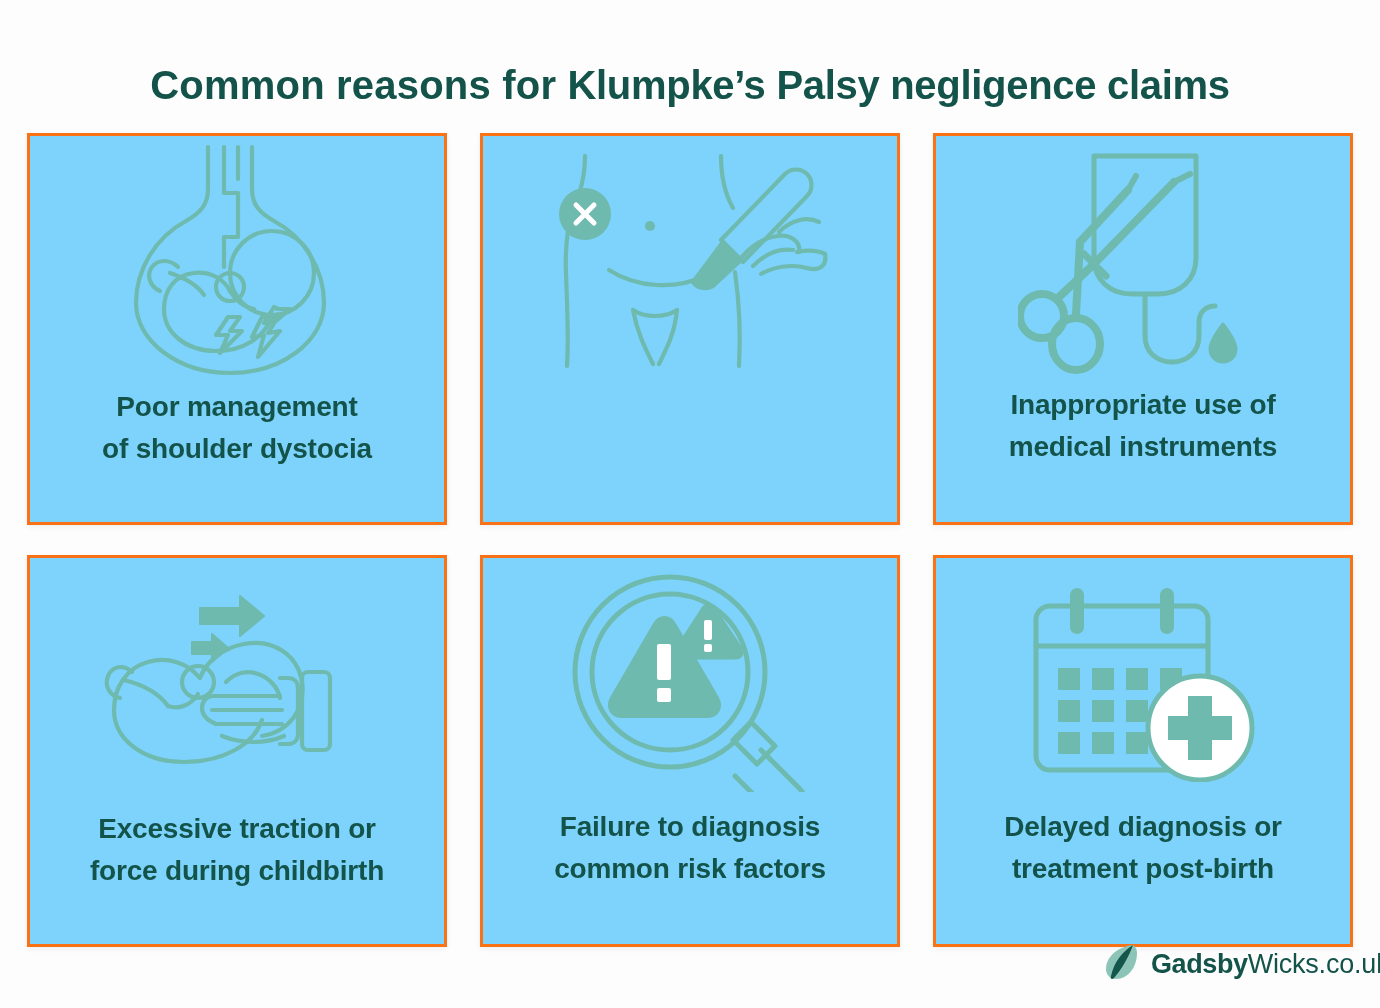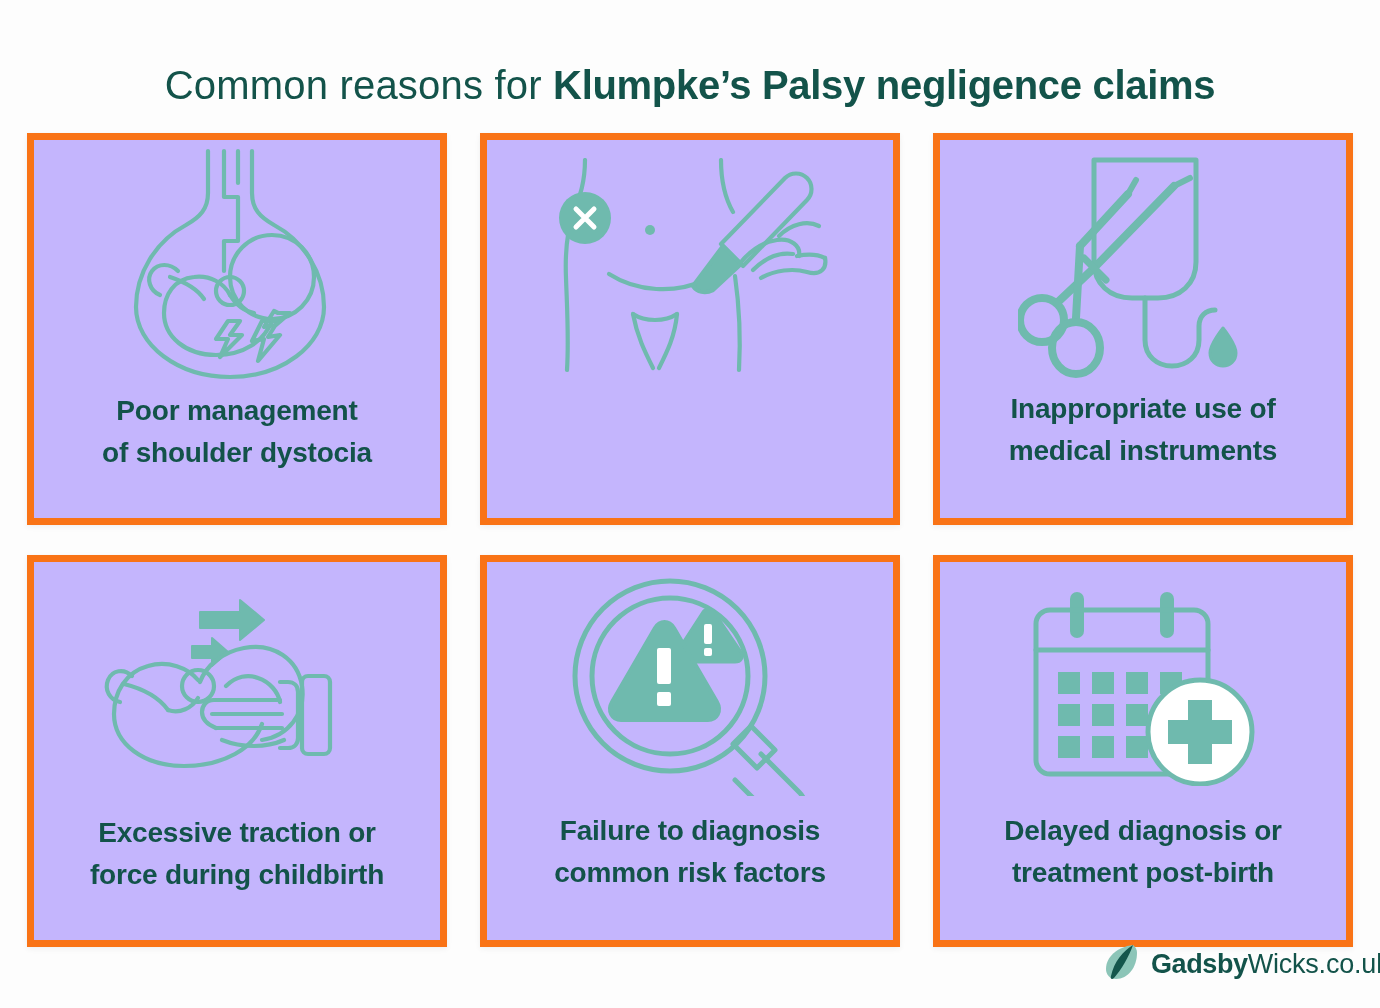--- a/index.html
+++ b/index.html
@@ -19,42 +19,42 @@
     top: 32px;
     left: 0;
     width: 1380px;
     text-align: center;
     font-size: 40px;
     line-height: 52px;
     color: #13534a;
     white-space: nowrap;
   }
   #page-title .light {
-    font-weight: 400;
+    font-weight: 700;
     letter-spacing: 0.2px;
   }
   #page-title .bold {
     font-weight: 700;
     letter-spacing: -0.3px;
   }
 
   #card-grid {
     position: absolute;
     top: 133px;
     left: 27px;
     width: 1326px;
     display: grid;
     grid-template-columns: 420px 420px 420px;
     grid-template-rows: 392px 392px;
     column-gap: 33px;
     row-gap: 30px;
   }
   .card {
-    background: #c4b5fd;
-    border: 7px solid #f97316;
+    background: #7dd3fc;
+    border: 3px solid #f97316;
     box-shadow: 0 2px 6px rgba(0,0,0,0.055), 0 0 1px rgba(0,0,0,0.04);
     box-sizing: border-box;
     display: flex;
     flex-direction: column;
     align-items: center;
     position: relative;
   }
   .card-icon {
     height: 250px;
     width: 100%;

